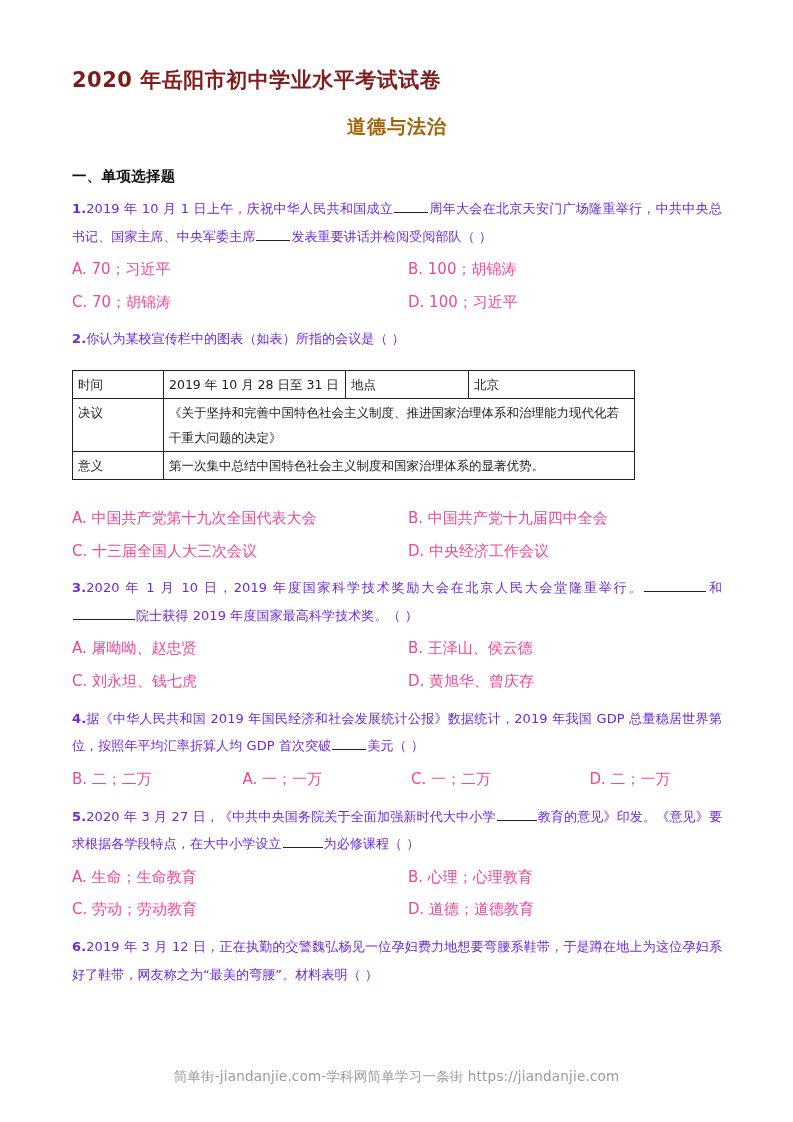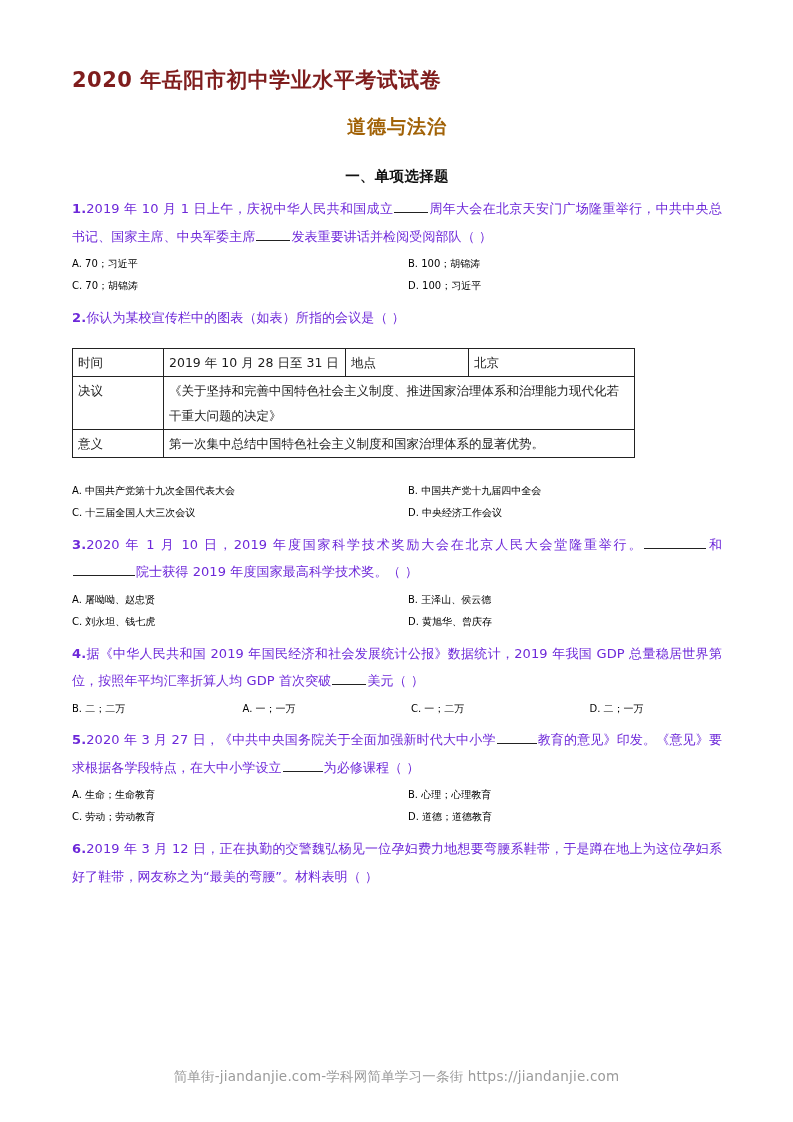--- a/index.html
+++ b/index.html
@@ -50,21 +50,20 @@
 
   
   .section-heading {
     font-size: 14.5px;
     font-weight: bold;
     margin: 0;
     padding-top: 29px;
     padding-bottom: 2px;
     letter-spacing: 0.3px;
     color: #111;
-    text-align: center;
   }
 
   
   .q-stem {
     font-size: 13px;
     line-height: 2.12;
     margin: 0;
     padding-top: 7px;
     text-align: justify;
     text-justify: inter-ideograph;
@@ -86,23 +85,23 @@
   .blank.medium { width: 40px; }
   .blank.long { width: 62px; }
 
   
   .opts {
     display: block;
     padding-top: 3px;
   }
   .opt-row {
     display: flex;
-    font-size: 10px;
+    font-size: 15px;
     line-height: 2.18;
-    color: #000000;
+    color: #ec4899;
   }
   .opt-row.two-col > .opt { width: 50%; box-sizing: border-box; }
   .opt-row.two-col > .opt:nth-child(1) { padding-left: 0px; }
   .opt-row.two-col > .opt:nth-child(2) { padding-left: 11px; }
   .opt-row.four-col > .opt { width: 25%; box-sizing: border-box; }
   .opt-row.four-col > .opt:nth-child(1) { padding-left: 0px; }
   .opt-row.four-col > .opt:nth-child(2) { padding-left: 8px; }
   .opt-row.four-col > .opt:nth-child(3) { padding-left: 14px; }
   .opt-row.four-col > .opt:nth-child(4) { padding-left: 30px; }
   .opt { white-space: nowrap; }

